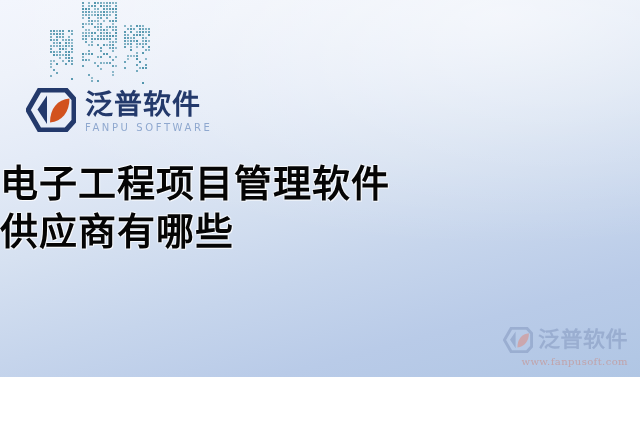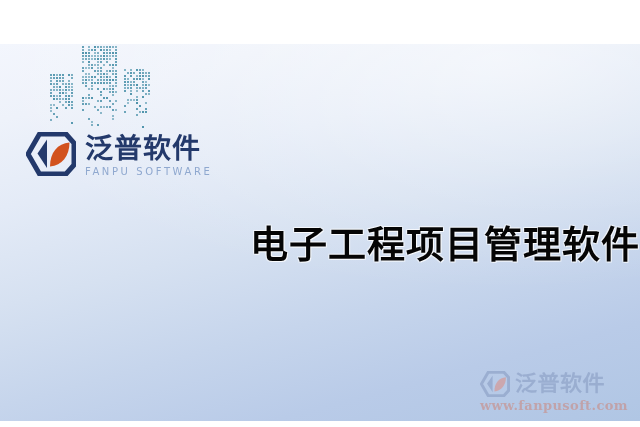--- a/index.html
+++ b/index.html
@@ -19,21 +19,20 @@
     overflow: hidden;
     background:
       linear-gradient(165deg,
         #f3f6fd 0%,
         #eef2fa 14%,
         #e4ebf7 30%,
         #d6e1f1 48%,
         #c6d5ec 66%,
         #b9cbe8 82%,
         #b0c6e4 100%);
-    margin-top: 44px;
   }
   
   .banner::after {
     content: "";
     position: absolute;
     inset: 0;
     background:
       radial-gradient(120% 90% at 78% 4%,
         rgba(255,255,255,0.55) 0%,
         rgba(255,255,255,0.20) 38%,
@@ -83,22 +82,22 @@
     color: #8fa8cf;
     letter-spacing: 2.6px;
     white-space: nowrap;
   }
 
   
   .headline {
     position: absolute;
     left: 0;
     right: 0;
-    top: 177px;
-    text-align: right;
+    top: 160px;
+    text-align: left;
     z-index: 3;
   }
   .headline-line {
     font-size: 38px;
     line-height: 48px;
     font-weight: 700;
     color: #050505;
     letter-spacing: 1px;
     white-space: nowrap;
     text-shadow:
@@ -128,23 +127,23 @@
     line-height: 24px;
     font-weight: 700;
     color: #8a9ec4;
     letter-spacing: 0.5px;
     white-space: nowrap;
   }
   .wm-url {
     margin-top: 1px;
     text-align: right;
     font-family: "DejaVu Serif", "Liberation Serif", serif;
-    font-size: 13px;
+    font-size: 10px;
     line-height: 15px;
-    font-weight: 700;
+    font-weight: 400;
     color: #c98d86;
     letter-spacing: 0.4px;
     white-space: nowrap;
   }
 </style>
 </head>
 <body>
 
 <div class="banner">
 
@@ -484,20 +483,21 @@
       </svg>
     </span>
     <div class="logo-words">
       <div class="logo-cn">泛普软件</div>
       <div class="logo-en">FANPU SOFTWARE</div>
     </div>
   </div>
 
   <div class="headline">
     <div class="headline-line">电子工程项目管理软件</div>
+    <div class="headline-line">供应商有哪些</div>
   </div>
 
   <div class="watermark">
     <div class="wm-row">
       <span class="wm-mark">
         <svg width="30" height="26" viewBox="0 0 50 44" xmlns="http://www.w3.org/2000/svg">
           <path d="M13.5 2 L40 2 L48 11 L48 33 L40 42 L13.5 42 L2 22 Z" fill="none" stroke="#8a9ec4" stroke-width="5" stroke-linejoin="miter"></path>
           <path d="M11.5 21.5 L21 7.5 L21 36 Z" fill="#8a9ec4"></path>
           <path d="M24 34.5 C24 20.5 31.5 11.5 43.5 10.5 C43.5 24 36 33.5 24 34.5 Z" fill="#d9938c"></path>
         </svg>

